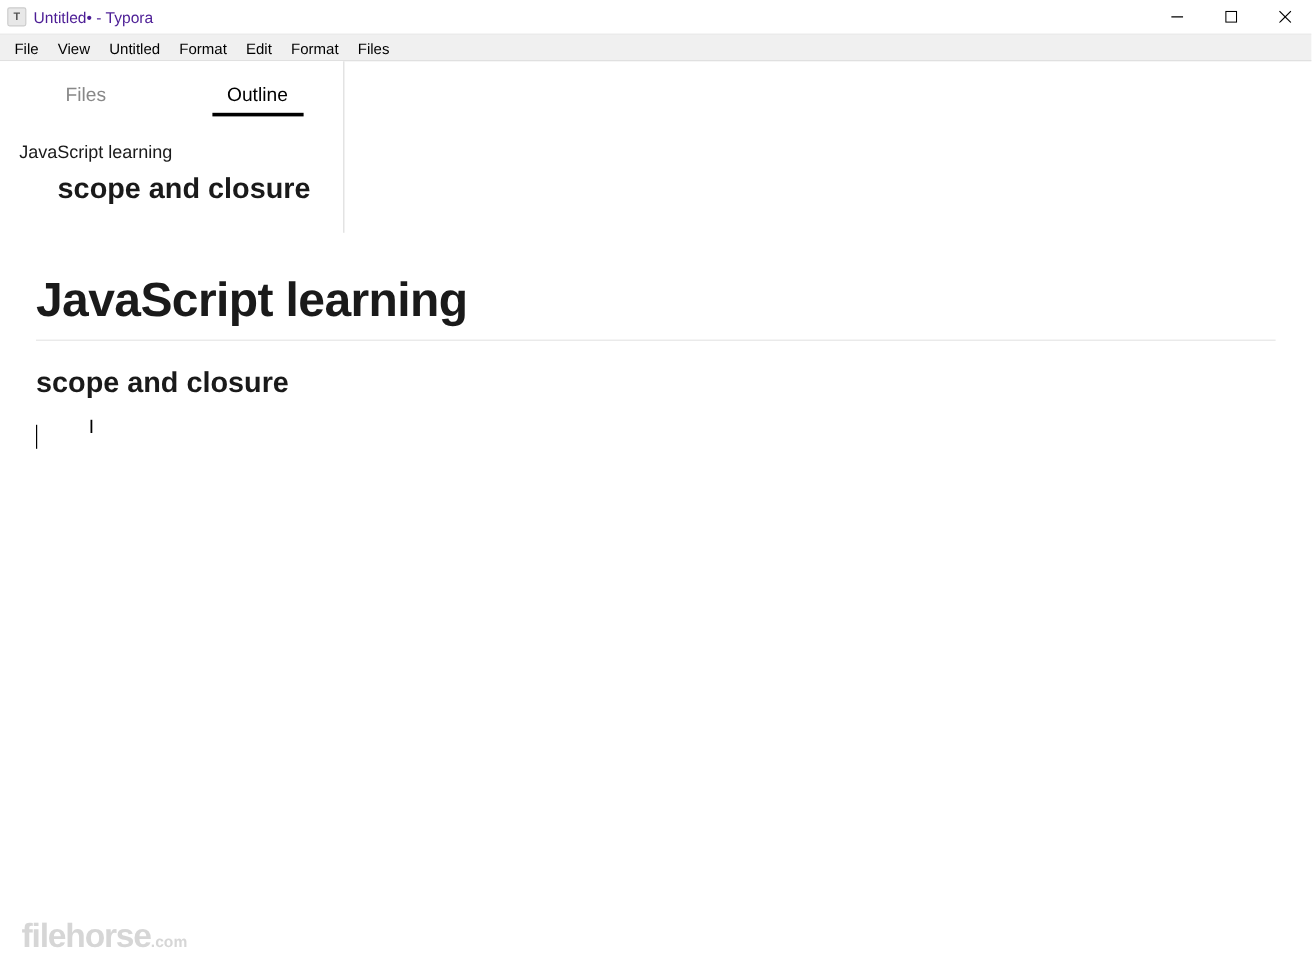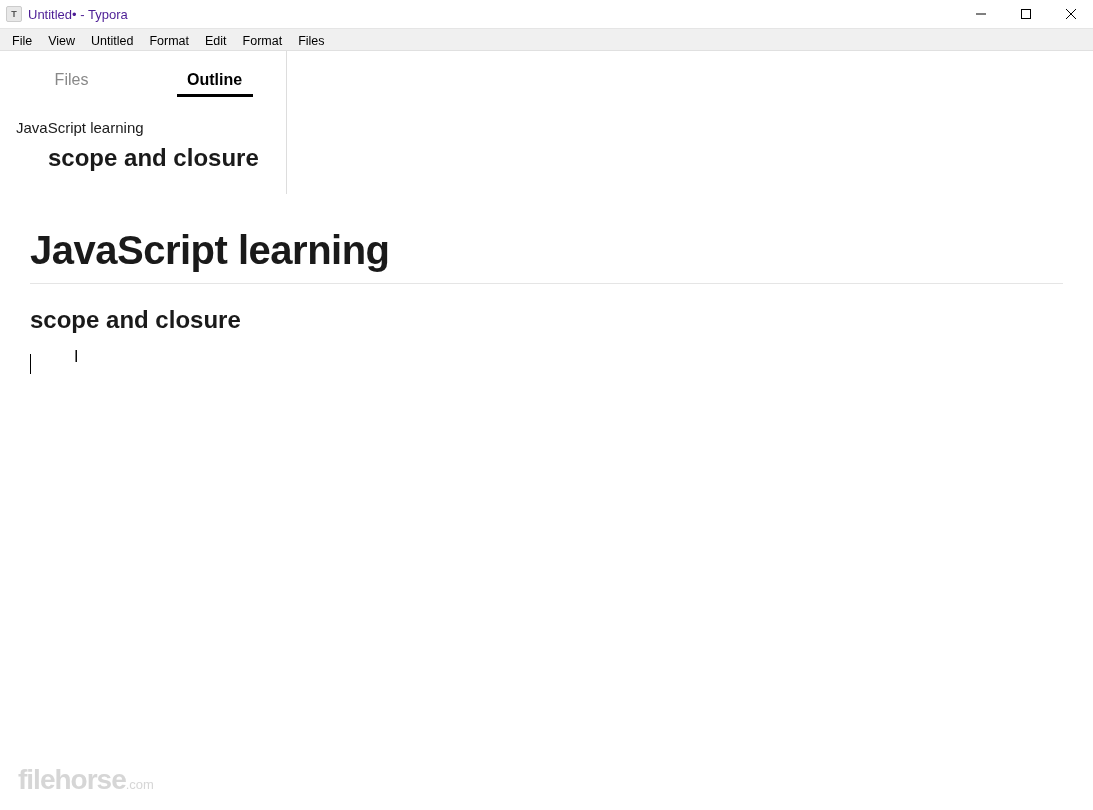--- a/index.html
+++ b/index.html
@@ -94,21 +94,21 @@
       flex: 1;
       text-align: center;
       font-size: 16px;
       padding: 12px 0 8px 0;
       color: #888;
       cursor: pointer;
       position: relative;
     }
     .sidebar-tab.active {
       color: #000;
-      font-weight: 700;
+      font-weight: 400;
     }
     .sidebar-tab.active::after {
       content: "";
       position: absolute;
       bottom: 0;
       left: 50%;
       transform: translateX(-50%);
       width: 76px;
       height: 3px;
       background: #000;
@@ -172,21 +172,21 @@
       font-family: Arial, sans-serif;
       font-weight: 900;
       font-size: 28px;
       color: rgba(180, 180, 180, 0.55);
       letter-spacing: -1px;
       text-shadow: 0 1px 0 rgba(255,255,255,0.6);
       user-select: none;
     }
     .watermark .dom {
       font-size: 13px;
-      font-weight: normal;
+      font-weight: bold;
       letter-spacing: 0;
     }
   </style>
 </head>
 <body>
 
 <div class="titlebar">
   <span class="app-icon">T</span>
   <span class="window-title">Untitled• - Typora</span>
   <div class="window-controls">

